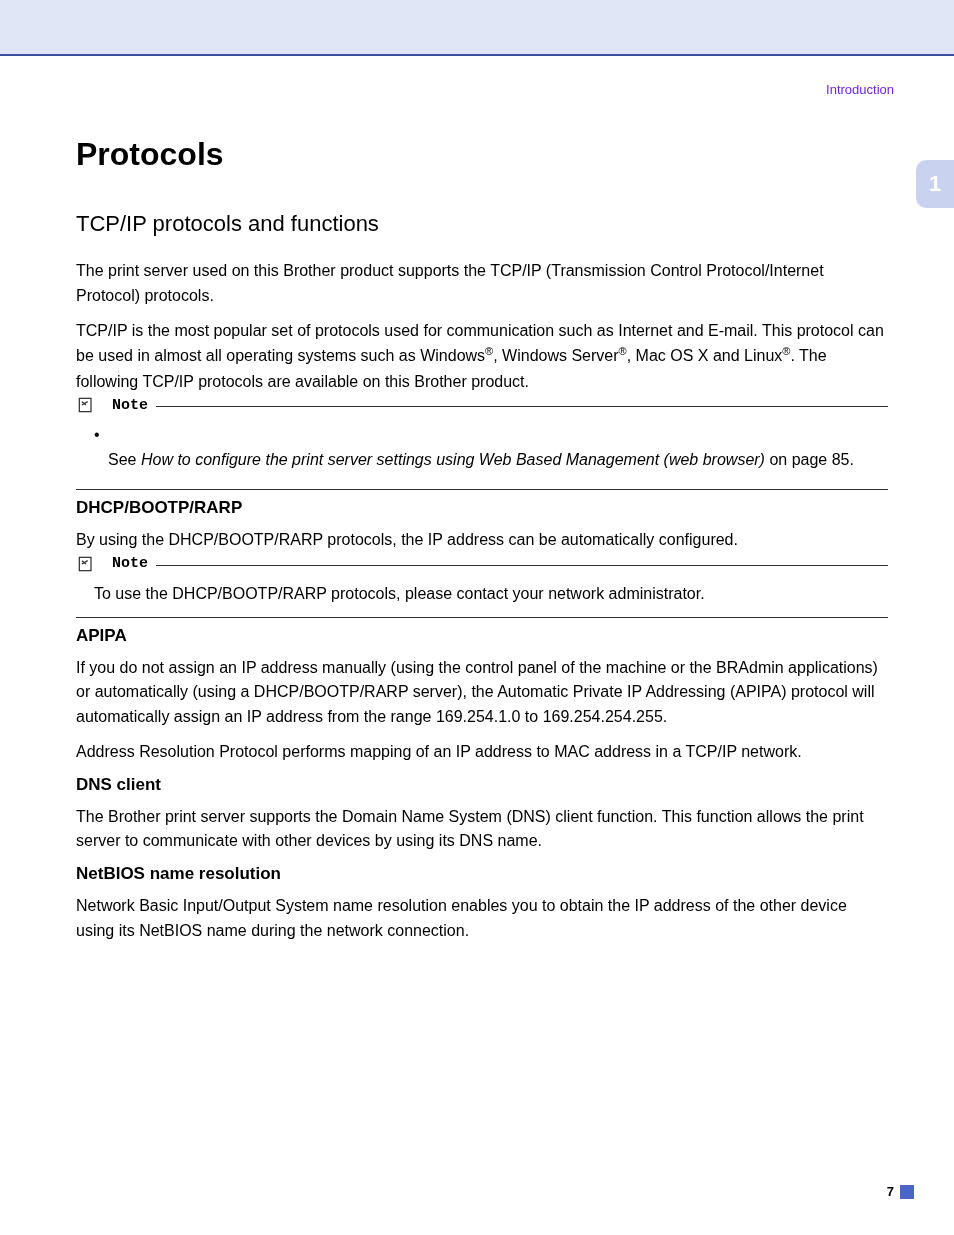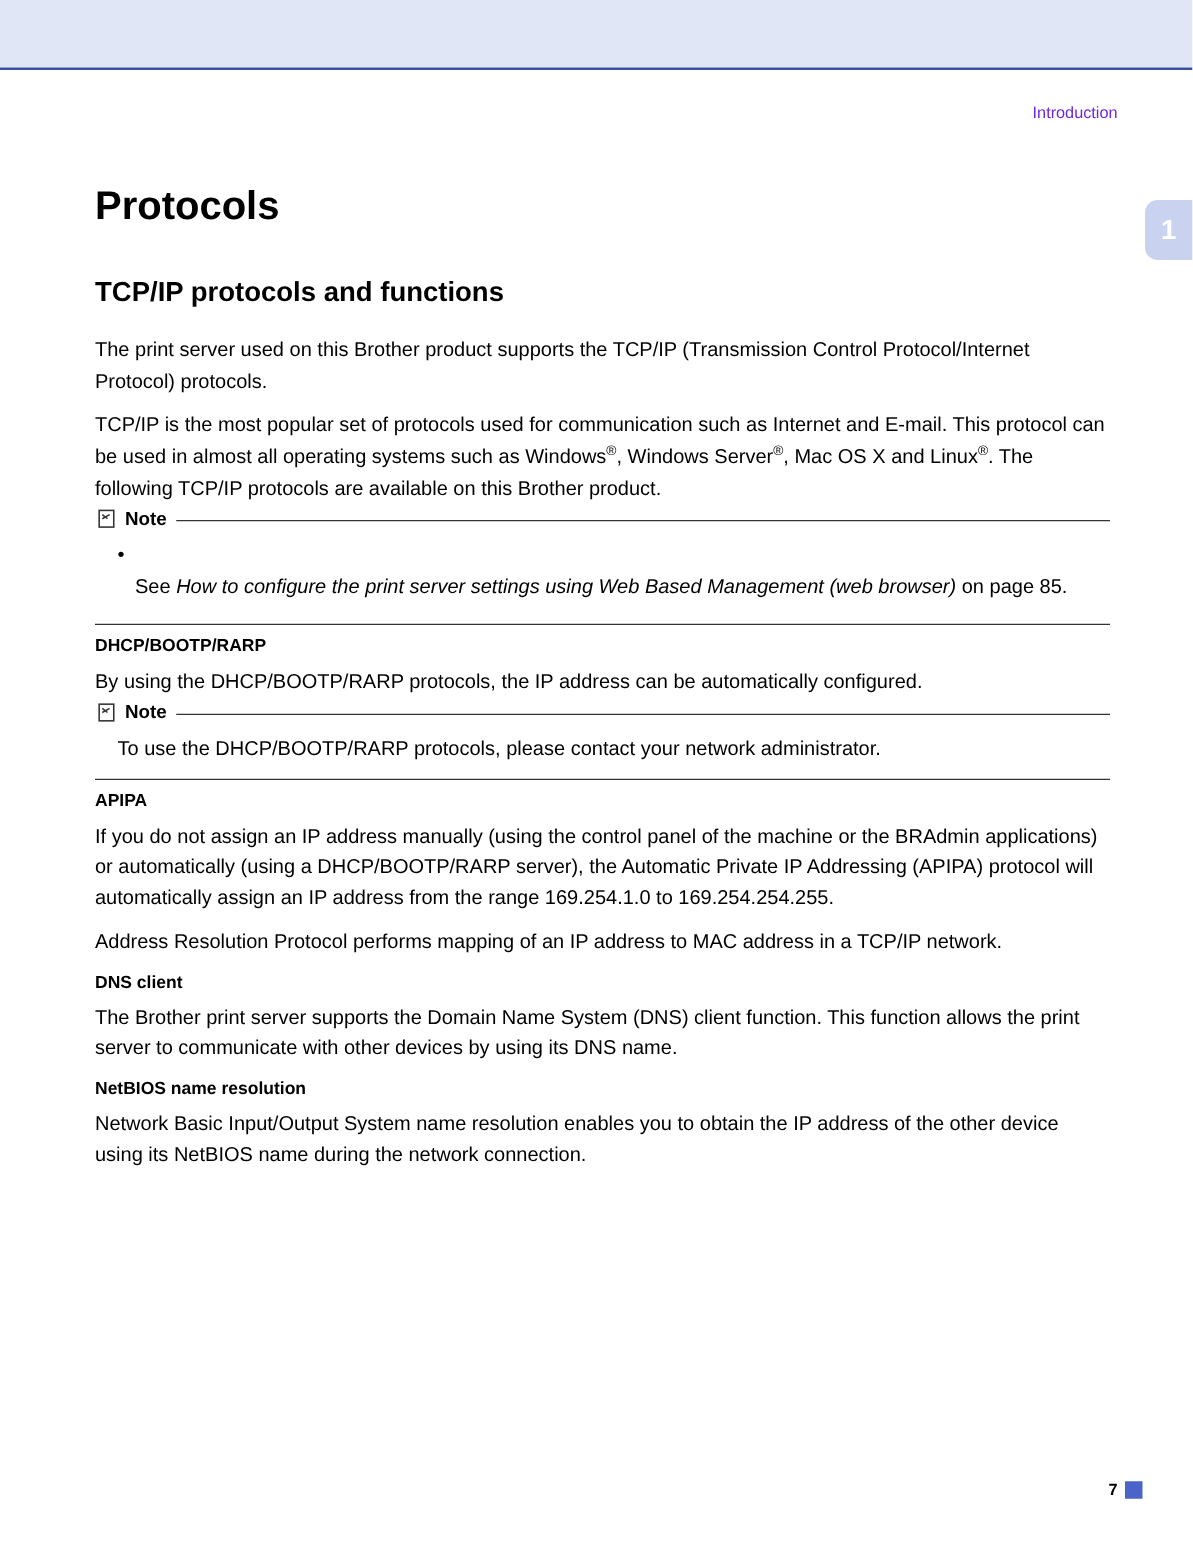--- a/index.html
+++ b/index.html
@@ -41,58 +41,59 @@
     .breadcrumb {
       position: absolute;
       top: 82px;
       right: 60px;
       font-size: 13px;
       color: #6d28d9;
     }
     .page {
       position: absolute;
       left: 76px;
-      top: 146px;
+      top: 136px;
       width: 812px;
     }
     h1 {
       font-size: 32px;
       font-weight: bold;
       margin-bottom: 38px;
     }
     h2 {
       font-size: 22px;
-      font-weight: bold;
+      font-weight: normal;
       margin-bottom: 22px;
     }
     h3 {
-      font-size: 14px;
+      font-size: 17px;
       font-weight: bold;
       margin-bottom: 10px;
     }
     p {
       font-size: 16px;
       line-height: 1.55;
       margin-bottom: 10px;
     }
     .reg { vertical-align: super; font-size: 11px; }
     .note-block {
       border-top: 1px solid #333;
       border-bottom: 1px solid #333;
       margin: 12px 0 8px 0;
       padding-bottom: 10px;
     }
     .note-head {
       display: flex;
       align-items: center;
-      gap: 4px;
+      gap: 16px;
       background: #fff;
       margin-top: -12px;
       width: fit-content;
       padding-right: 8px;
+      font-family: Liberation Mono, monospace;
     }
     .note-icon {
       width: 20px; height: 20px;
       display: inline-flex;
       align-items: center; justify-content: center;
     }
     .note-label { font-weight: bold; font-size: 15px; }
     .note-body {
       padding: 8px 6px 0 18px;
       font-size: 16px;

